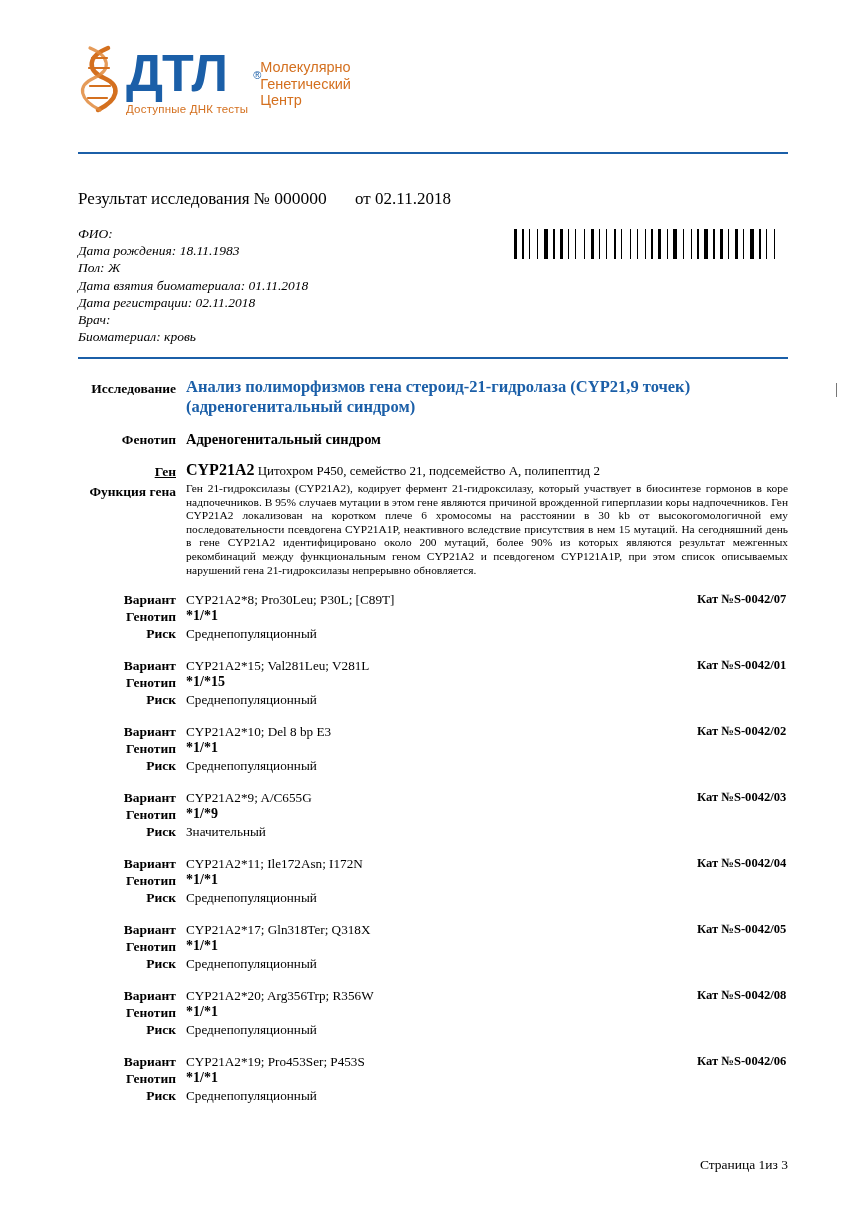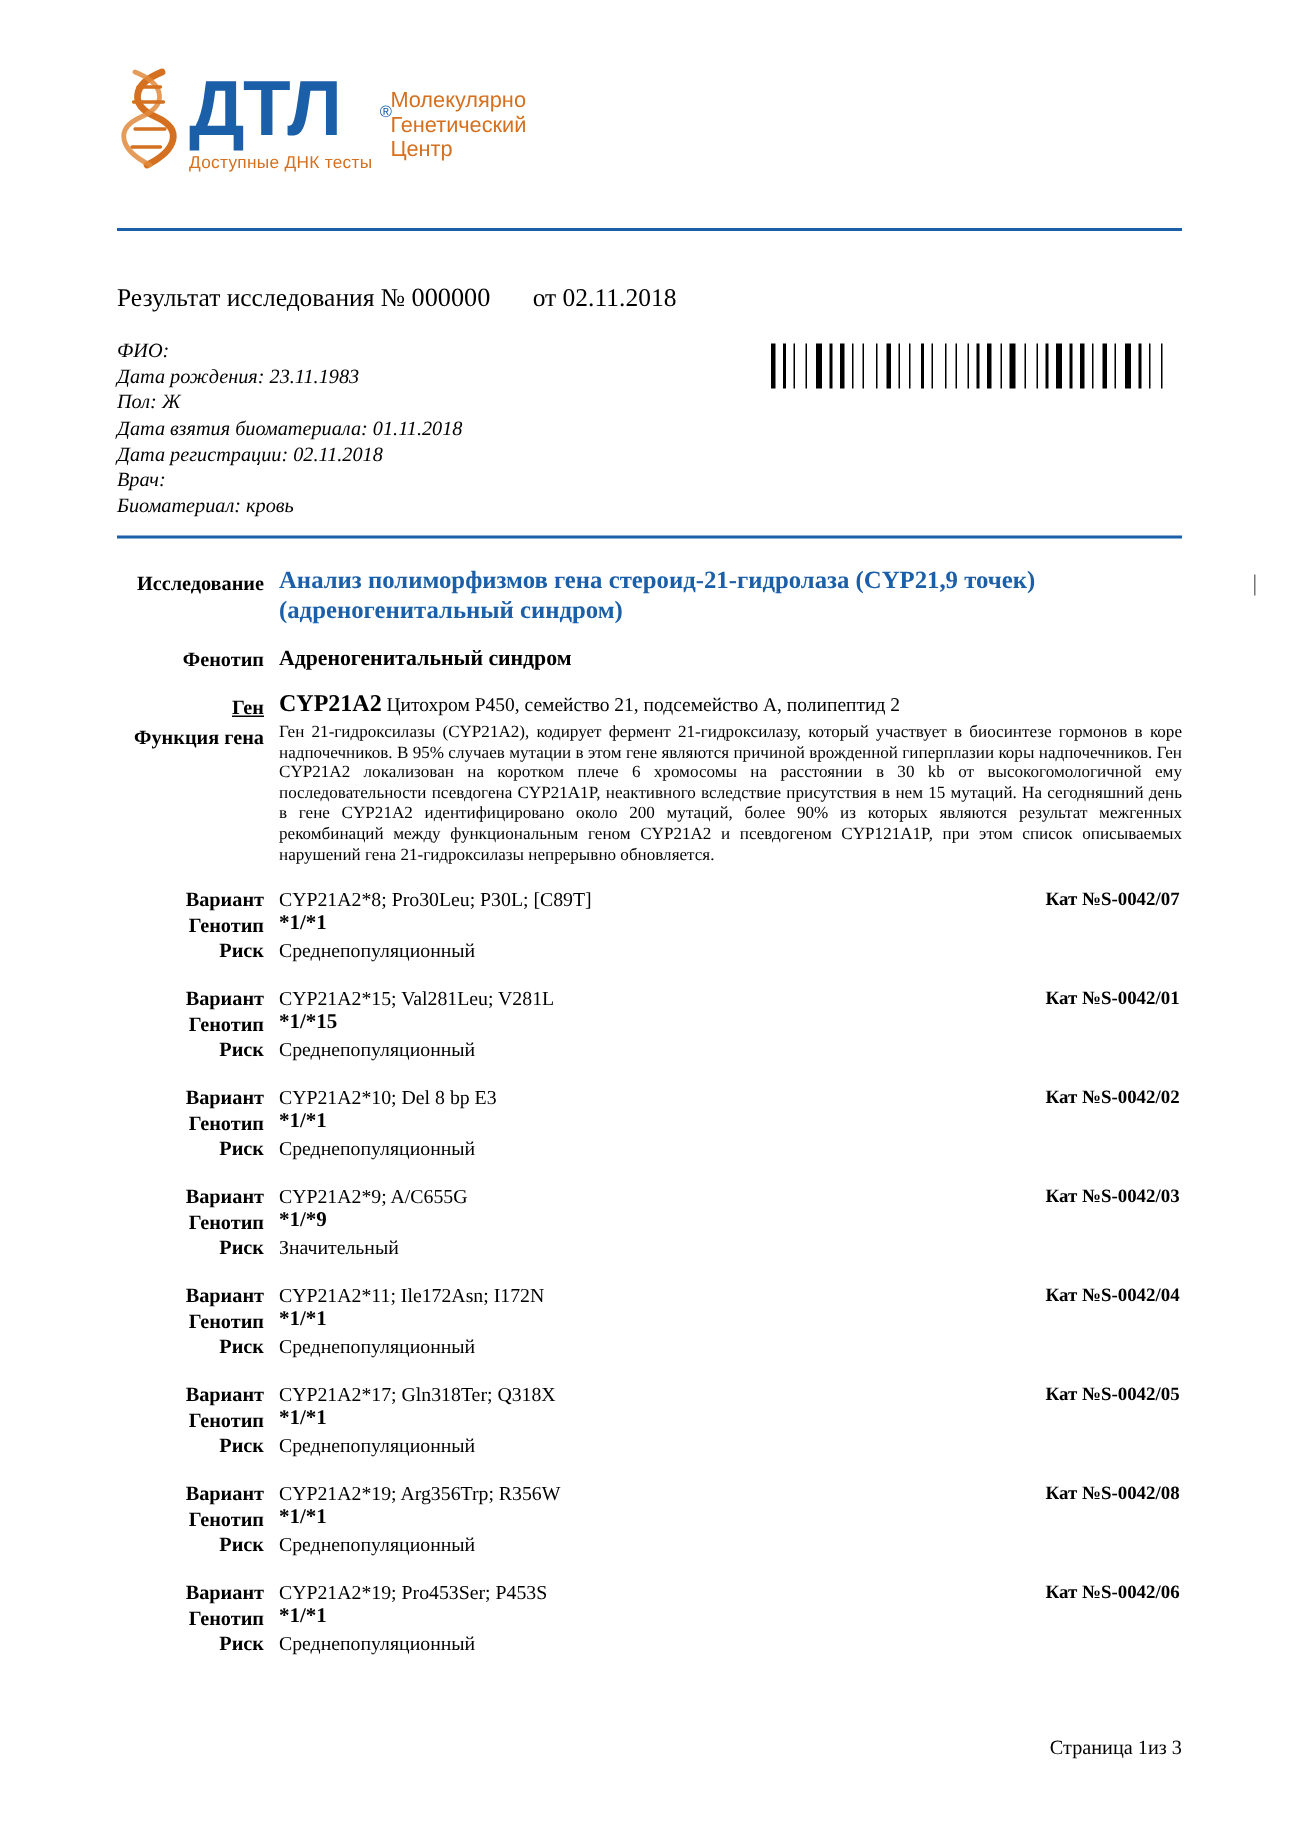--- a/index.html
+++ b/index.html
@@ -257,21 +257,21 @@
   <div class="rule-top"></div>
 
   <div class="title-row">
     <span class="t1">Результат исследования №</span>
     <span class="t-num">000000</span>
     <span class="t-date">от 02.11.2018</span>
   </div>
 
   <div class="patient">
     <div>ФИО:</div>
-    <div>Дата рождения: 23.11.1983</div>
+    <div>Дата рождения: 18.11.1983</div>
     <div>Пол: Ж</div>
     <div>Дата взятия биоматериала: 01.11.2018</div>
     <div>Дата регистрации: 02.11.2018</div>
     <div>Врач:</div>
     <div>Биоматериал: кровь</div>
   </div>
 
   <div class="barcode" id="barcode">
       <i style="width: 3px;"></i>
       <i style="width: 1px; background: transparent;"></i>
@@ -413,21 +413,21 @@
         <div class="v-lbl" style="top:922px">Вариант</div>
         <div class="v-val" style="top:922px">CYP21A2*17; Gln318Ter; Q318X</div>
         <div class="v-kat" style="top:922px">Кат №S-0042/05</div>
         <div class="v-lbl" style="top:939px">Генотип</div>
         <div class="v-val geno" style="top:938px">*1/*1</div>
         <div class="v-lbl" style="top:956px">Риск</div>
         <div class="v-val" style="top:956px">Среднепопуляционный</div>
       </div>
       <div class="variant">
         <div class="v-lbl" style="top:988px">Вариант</div>
-        <div class="v-val" style="top:988px">CYP21A2*19; Arg356Trp; R356W</div>
+        <div class="v-val" style="top:988px">CYP21A2*20; Arg356Trp; R356W</div>
         <div class="v-kat" style="top:988px">Кат №S-0042/08</div>
         <div class="v-lbl" style="top:1005px">Генотип</div>
         <div class="v-val geno" style="top:1004px">*1/*1</div>
         <div class="v-lbl" style="top:1022px">Риск</div>
         <div class="v-val" style="top:1022px">Среднепопуляционный</div>
       </div>
       <div class="variant">
         <div class="v-lbl" style="top:1054px">Вариант</div>
         <div class="v-val" style="top:1054px">CYP21A2*19; Pro453Ser; P453S</div>
         <div class="v-kat" style="top:1054px">Кат №S-0042/06</div>

